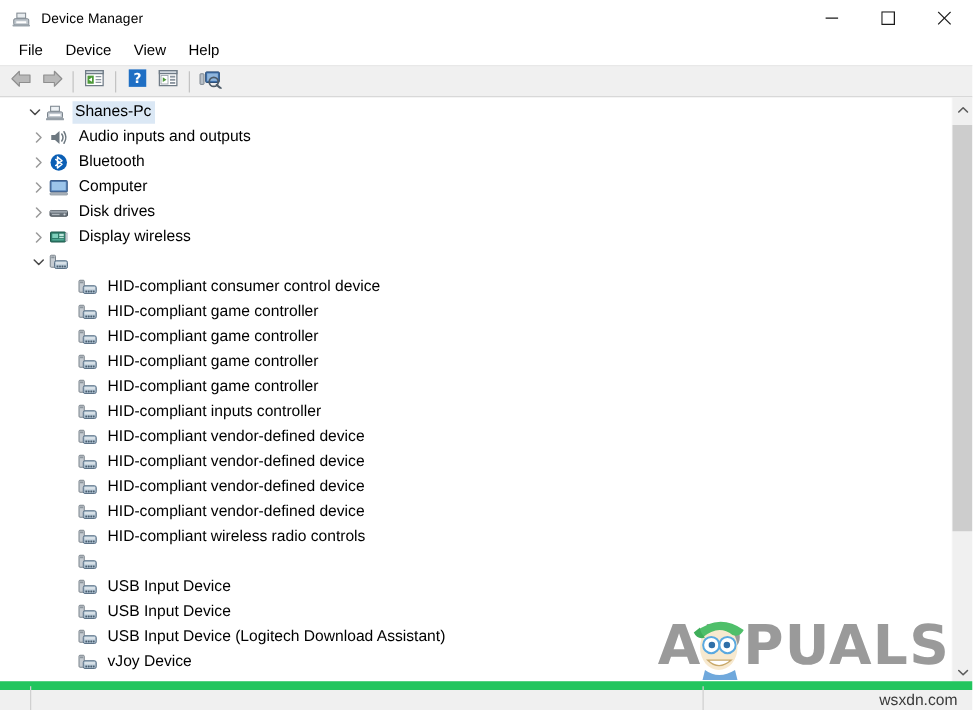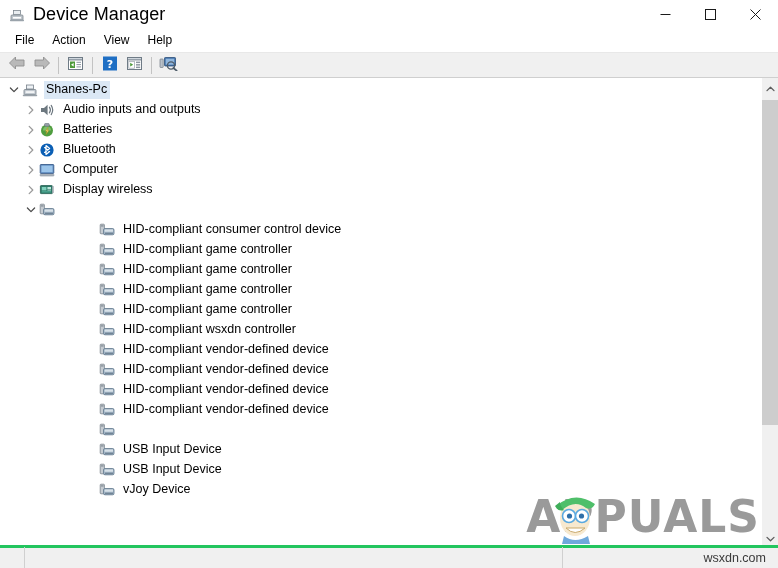--- a/index.html
+++ b/index.html
@@ -36,21 +36,21 @@
   }
   .title-icon {
     width: 16px;
     height: 16px;
     margin-left: 9px;
     margin-right: 8px;
     position: relative;
     flex: 0 0 auto;
   }
   .title-text {
-    font-size: 18px;
+    font-size: 11px;
     color: #000000;
     letter-spacing: 0.1px;
     white-space: nowrap;
   }
   .win-controls {
     position: absolute;
     right: 0;
     top: 0;
     height: 29px;
     display: flex;
@@ -154,23 +154,23 @@
   .row-label {
     padding: 1px 3px 2px 2px;
     line-height: 15px;
   }
   .row.selected .row-label {
     background: #dbe8f5;
     box-shadow: 0 0 0 0px #cfe0f0;
   }
 
   
-  .lvl0 { padding-left: 6px; }
+  .lvl0 { padding-left: 20px; }
   .lvl1 { padding-left: 23px; }
-  .lvl2 { padding-left: 83px; }
+  .lvl2 { padding-left: 46px; }
 
   
   .vscroll {
     width: 17px;
     flex: 0 0 auto;
     background: #f0f0f0;
     border-left: 1px solid #ffffff;
     position: relative;
     box-sizing: border-box;
   }
@@ -197,21 +197,21 @@
     right: 0;
     top: 5px;
     height: 325px;
     background: #cdcdcd;
   }
 
   
   .statusbar {
     height: 23px;
     background: #f0f0f0;
-    border-top: 3px solid #22c55e;
+    border-top: 7px solid #22c55e;
     display: flex;
     align-items: center;
     flex: 0 0 auto;
     box-sizing: border-box;
     position: relative;
   }
   .sb-cell-a { width: 25px; height: 23px; border-right: 1px solid #d0d0d0; box-sizing: border-box; }
   .sb-cell-b { flex: 1 1 auto; height: 23px; border-right: 1px solid #d0d0d0; box-sizing: border-box; }
   .sb-cell-c {
     width: 215px;
@@ -281,21 +281,21 @@
         <svg width="11" height="11" viewBox="0 0 11 11">
             <line x1="0.5" y1="0.5" x2="10.5" y2="10.5" stroke="#1a1a1a" stroke-width="1"></line>
             <line x1="10.5" y1="0.5" x2="0.5" y2="10.5" stroke="#1a1a1a" stroke-width="1"></line>
           </svg>
       </div>
     </div>
   </div>
 
   <div class="menubar">
     <div class="menu-item">File</div>
-    <div class="menu-item">Action</div>
+    <div class="menu-item">Device</div>
     <div class="menu-item">View</div>
     <div class="menu-item">Help</div>
   </div>
 
   <div class="toolbar">
     <div class="tb-btn">
       <span>
         <svg width="18" height="16" viewBox="0 0 18 16">
           <path d="M7.5 2 L1.5 8 L7.5 14 L7.5 11 L16 11 L16 5 L7.5 5 Z" fill="#b9b9b9" stroke="#8e8e8e" stroke-width="0.9" stroke-linejoin="round"></path>
         </svg>
@@ -388,51 +388,51 @@
             </svg></span>
           <span class="row-label">Audio inputs and outputs</span>
         </div>
         <div class="row lvl1">
           <span class="chev">
             <svg width="10" height="10" viewBox="0 0 10 10">
               <path d="M3.2 1.4 L6.8 5 L3.2 8.6" fill="none" stroke="#9a9a9a" stroke-width="1.25" stroke-linecap="round" stroke-linejoin="round"></path>
             </svg>
           </span>
           <span class="row-icon"><svg width="16" height="16" viewBox="0 0 16 16">
-              <circle cx="8" cy="8.6" r="6" fill="#4f9d3f"></circle>
-              <path d="M4 8.6 a4 4 0 0 1 8 0 z" fill="#7fc06c"></path>
-              <rect x="5.6" y="1.6" width="4.6" height="2.6" rx="0.6" fill="#9aa3ab" stroke="#6f7a83" stroke-width="0.7"></rect>
-              <path d="M9 5.4 L6.4 9.2 L8 9.2 L7 12.4 L10 8.3 L8.4 8.3 Z" fill="#ffe27a" stroke="#a9871f" stroke-width="0.5"></path>
-            </svg></span>
-          <span class="row-label">Batteries</span>
+              <circle cx="8" cy="8" r="6.6" fill="#0b5fb5"></circle>
+              <path d="M7 3.6 L10.6 6.6 L5.6 10.4 M5.6 5.6 L10.6 9.4 L7 12.4 L7 3.6" fill="none" stroke="#ffffff" stroke-width="1.25" stroke-linejoin="round" stroke-linecap="round"></path>
+            </svg></span>
+          <span class="row-label">Bluetooth</span>
         </div>
         <div class="row lvl1">
           <span class="chev">
             <svg width="10" height="10" viewBox="0 0 10 10">
               <path d="M3.2 1.4 L6.8 5 L3.2 8.6" fill="none" stroke="#9a9a9a" stroke-width="1.25" stroke-linecap="round" stroke-linejoin="round"></path>
             </svg>
           </span>
           <span class="row-icon"><svg width="16" height="16" viewBox="0 0 16 16">
-              <circle cx="8" cy="8" r="6.6" fill="#0b5fb5"></circle>
-              <path d="M7 3.6 L10.6 6.6 L5.6 10.4 M5.6 5.6 L10.6 9.4 L7 12.4 L7 3.6" fill="none" stroke="#ffffff" stroke-width="1.25" stroke-linejoin="round" stroke-linecap="round"></path>
-            </svg></span>
-          <span class="row-label">Bluetooth</span>
+              <rect x="1.2" y="2.5" width="13.6" height="9" rx="0.8" fill="#5b87bd" stroke="#3c5f8c" stroke-width="0.9"></rect>
+              <rect x="2.4" y="3.6" width="11.2" height="6.6" fill="#9cc5ea"></rect>
+              <rect x="1" y="12.2" width="14" height="1.8" rx="0.7" fill="#aeb6be" stroke="#87909a" stroke-width="0.6"></rect>
+            </svg></span>
+          <span class="row-label">Computer</span>
         </div>
         <div class="row lvl1">
           <span class="chev">
             <svg width="10" height="10" viewBox="0 0 10 10">
               <path d="M3.2 1.4 L6.8 5 L3.2 8.6" fill="none" stroke="#9a9a9a" stroke-width="1.25" stroke-linecap="round" stroke-linejoin="round"></path>
             </svg>
           </span>
           <span class="row-icon"><svg width="16" height="16" viewBox="0 0 16 16">
-              <rect x="1.2" y="2.5" width="13.6" height="9" rx="0.8" fill="#5b87bd" stroke="#3c5f8c" stroke-width="0.9"></rect>
-              <rect x="2.4" y="3.6" width="11.2" height="6.6" fill="#9cc5ea"></rect>
-              <rect x="1" y="12.2" width="14" height="1.8" rx="0.7" fill="#aeb6be" stroke="#87909a" stroke-width="0.6"></rect>
-            </svg></span>
-          <span class="row-label">Computer</span>
+              <rect x="1" y="6.4" width="14" height="4.6" rx="1" fill="#6b747c" stroke="#4b535a" stroke-width="0.8"></rect>
+              <rect x="1" y="6.4" width="14" height="1.8" rx="0.8" fill="#9aa2aa"></rect>
+              <circle cx="12.6" cy="9.6" r="0.85" fill="#cfd5da"></circle>
+              <rect x="2.6" y="9.1" width="6" height="1" fill="#aeb5bb"></rect>
+            </svg></span>
+          <span class="row-label">Disk drives</span>
         </div>
         <div class="row lvl1">
           <span class="chev">
             <svg width="10" height="10" viewBox="0 0 10 10">
               <path d="M3.2 1.4 L6.8 5 L3.2 8.6" fill="none" stroke="#9a9a9a" stroke-width="1.25" stroke-linecap="round" stroke-linejoin="round"></path>
             </svg>
           </span>
           <span class="row-icon"><svg width="16" height="16" viewBox="0 0 16 16">
               <rect x="1.4" y="3.6" width="12" height="8" rx="0.7" fill="#2f7d6a" stroke="#1f5a4c" stroke-width="0.8"></rect>
               <rect x="2.8" y="5" width="4.6" height="3.4" fill="#7fd0bc"></rect>
@@ -542,21 +542,21 @@
               <rect x="1.2" y="2.2" width="4.2" height="9.6" rx="0.8" fill="#c6ccd2" stroke="#7b848c" stroke-width="0.8"></rect>
               <rect x="2" y="3.2" width="2.6" height="1.4" fill="#8b949c"></rect>
               <rect x="4.6" y="6.6" width="10.4" height="6.2" rx="1.4" fill="#9fb3c4" stroke="#5f7competitors" stroke-width="0"></rect>
               <rect x="4.6" y="6.6" width="10.4" height="6.2" rx="1.4" fill="#a9bccc" stroke="#5d7388" stroke-width="0.8"></rect>
               <rect x="5.6" y="7.5" width="8.4" height="2.2" fill="#ffffff" opacity="0.55"></rect>
               <circle cx="7" cy="11.2" r="0.75" fill="#4a5d6e"></circle>
               <circle cx="9" cy="11.2" r="0.75" fill="#4a5d6e"></circle>
               <circle cx="11" cy="11.2" r="0.75" fill="#4a5d6e"></circle>
               <circle cx="13" cy="11.2" r="0.75" fill="#4a5d6e"></circle>
             </svg></span>
-          <span class="row-label">HID-compliant wsxdn controller</span>
+          <span class="row-label">HID-compliant inputs controller</span>
         </div>
         <div class="row lvl2">
           <span class="chev hidden"></span>
           <span class="row-icon"><svg width="16" height="16" viewBox="0 0 16 16">
               <rect x="1.2" y="2.2" width="4.2" height="9.6" rx="0.8" fill="#c6ccd2" stroke="#7b848c" stroke-width="0.8"></rect>
               <rect x="2" y="3.2" width="2.6" height="1.4" fill="#8b949c"></rect>
               <rect x="4.6" y="6.6" width="10.4" height="6.2" rx="1.4" fill="#9fb3c4" stroke="#5f7competitors" stroke-width="0"></rect>
               <rect x="4.6" y="6.6" width="10.4" height="6.2" rx="1.4" fill="#a9bccc" stroke="#5d7388" stroke-width="0.8"></rect>
               <rect x="5.6" y="7.5" width="8.4" height="2.2" fill="#ffffff" opacity="0.55"></rect>
               <circle cx="7" cy="11.2" r="0.75" fill="#4a5d6e"></circle>
@@ -617,20 +617,35 @@
               <rect x="1.2" y="2.2" width="4.2" height="9.6" rx="0.8" fill="#c6ccd2" stroke="#7b848c" stroke-width="0.8"></rect>
               <rect x="2" y="3.2" width="2.6" height="1.4" fill="#8b949c"></rect>
               <rect x="4.6" y="6.6" width="10.4" height="6.2" rx="1.4" fill="#9fb3c4" stroke="#5f7competitors" stroke-width="0"></rect>
               <rect x="4.6" y="6.6" width="10.4" height="6.2" rx="1.4" fill="#a9bccc" stroke="#5d7388" stroke-width="0.8"></rect>
               <rect x="5.6" y="7.5" width="8.4" height="2.2" fill="#ffffff" opacity="0.55"></rect>
               <circle cx="7" cy="11.2" r="0.75" fill="#4a5d6e"></circle>
               <circle cx="9" cy="11.2" r="0.75" fill="#4a5d6e"></circle>
               <circle cx="11" cy="11.2" r="0.75" fill="#4a5d6e"></circle>
               <circle cx="13" cy="11.2" r="0.75" fill="#4a5d6e"></circle>
             </svg></span>
+          <span class="row-label">HID-compliant wireless radio controls</span>
+        </div>
+        <div class="row lvl2">
+          <span class="chev hidden"></span>
+          <span class="row-icon"><svg width="16" height="16" viewBox="0 0 16 16">
+              <rect x="1.2" y="2.2" width="4.2" height="9.6" rx="0.8" fill="#c6ccd2" stroke="#7b848c" stroke-width="0.8"></rect>
+              <rect x="2" y="3.2" width="2.6" height="1.4" fill="#8b949c"></rect>
+              <rect x="4.6" y="6.6" width="10.4" height="6.2" rx="1.4" fill="#9fb3c4" stroke="#5f7competitors" stroke-width="0"></rect>
+              <rect x="4.6" y="6.6" width="10.4" height="6.2" rx="1.4" fill="#a9bccc" stroke="#5d7388" stroke-width="0.8"></rect>
+              <rect x="5.6" y="7.5" width="8.4" height="2.2" fill="#ffffff" opacity="0.55"></rect>
+              <circle cx="7" cy="11.2" r="0.75" fill="#4a5d6e"></circle>
+              <circle cx="9" cy="11.2" r="0.75" fill="#4a5d6e"></circle>
+              <circle cx="11" cy="11.2" r="0.75" fill="#4a5d6e"></circle>
+              <circle cx="13" cy="11.2" r="0.75" fill="#4a5d6e"></circle>
+            </svg></span>
         </div>
         <div class="row lvl2">
           <span class="chev hidden"></span>
           <span class="row-icon"><svg width="16" height="16" viewBox="0 0 16 16">
               <rect x="1.2" y="2.2" width="4.2" height="9.6" rx="0.8" fill="#c6ccd2" stroke="#7b848c" stroke-width="0.8"></rect>
               <rect x="2" y="3.2" width="2.6" height="1.4" fill="#8b949c"></rect>
               <rect x="4.6" y="6.6" width="10.4" height="6.2" rx="1.4" fill="#9fb3c4" stroke="#5f7competitors" stroke-width="0"></rect>
               <rect x="4.6" y="6.6" width="10.4" height="6.2" rx="1.4" fill="#a9bccc" stroke="#5d7388" stroke-width="0.8"></rect>
               <rect x="5.6" y="7.5" width="8.4" height="2.2" fill="#ffffff" opacity="0.55"></rect>
               <circle cx="7" cy="11.2" r="0.75" fill="#4a5d6e"></circle>
@@ -647,20 +662,35 @@
               <rect x="2" y="3.2" width="2.6" height="1.4" fill="#8b949c"></rect>
               <rect x="4.6" y="6.6" width="10.4" height="6.2" rx="1.4" fill="#9fb3c4" stroke="#5f7competitors" stroke-width="0"></rect>
               <rect x="4.6" y="6.6" width="10.4" height="6.2" rx="1.4" fill="#a9bccc" stroke="#5d7388" stroke-width="0.8"></rect>
               <rect x="5.6" y="7.5" width="8.4" height="2.2" fill="#ffffff" opacity="0.55"></rect>
               <circle cx="7" cy="11.2" r="0.75" fill="#4a5d6e"></circle>
               <circle cx="9" cy="11.2" r="0.75" fill="#4a5d6e"></circle>
               <circle cx="11" cy="11.2" r="0.75" fill="#4a5d6e"></circle>
               <circle cx="13" cy="11.2" r="0.75" fill="#4a5d6e"></circle>
             </svg></span>
           <span class="row-label">USB Input Device</span>
+        </div>
+        <div class="row lvl2">
+          <span class="chev hidden"></span>
+          <span class="row-icon"><svg width="16" height="16" viewBox="0 0 16 16">
+              <rect x="1.2" y="2.2" width="4.2" height="9.6" rx="0.8" fill="#c6ccd2" stroke="#7b848c" stroke-width="0.8"></rect>
+              <rect x="2" y="3.2" width="2.6" height="1.4" fill="#8b949c"></rect>
+              <rect x="4.6" y="6.6" width="10.4" height="6.2" rx="1.4" fill="#9fb3c4" stroke="#5f7competitors" stroke-width="0"></rect>
+              <rect x="4.6" y="6.6" width="10.4" height="6.2" rx="1.4" fill="#a9bccc" stroke="#5d7388" stroke-width="0.8"></rect>
+              <rect x="5.6" y="7.5" width="8.4" height="2.2" fill="#ffffff" opacity="0.55"></rect>
+              <circle cx="7" cy="11.2" r="0.75" fill="#4a5d6e"></circle>
+              <circle cx="9" cy="11.2" r="0.75" fill="#4a5d6e"></circle>
+              <circle cx="11" cy="11.2" r="0.75" fill="#4a5d6e"></circle>
+              <circle cx="13" cy="11.2" r="0.75" fill="#4a5d6e"></circle>
+            </svg></span>
+          <span class="row-label">USB Input Device (Logitech Download Assistant)</span>
         </div>
         <div class="row lvl2">
           <span class="chev hidden"></span>
           <span class="row-icon"><svg width="16" height="16" viewBox="0 0 16 16">
               <rect x="1.2" y="2.2" width="4.2" height="9.6" rx="0.8" fill="#c6ccd2" stroke="#7b848c" stroke-width="0.8"></rect>
               <rect x="2" y="3.2" width="2.6" height="1.4" fill="#8b949c"></rect>
               <rect x="4.6" y="6.6" width="10.4" height="6.2" rx="1.4" fill="#9fb3c4" stroke="#5f7competitors" stroke-width="0"></rect>
               <rect x="4.6" y="6.6" width="10.4" height="6.2" rx="1.4" fill="#a9bccc" stroke="#5d7388" stroke-width="0.8"></rect>
               <rect x="5.6" y="7.5" width="8.4" height="2.2" fill="#ffffff" opacity="0.55"></rect>
               <circle cx="7" cy="11.2" r="0.75" fill="#4a5d6e"></circle>

